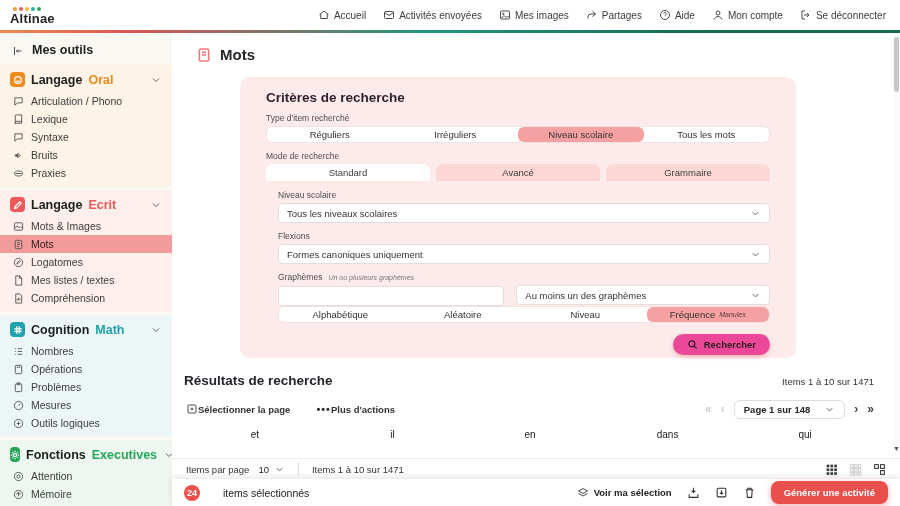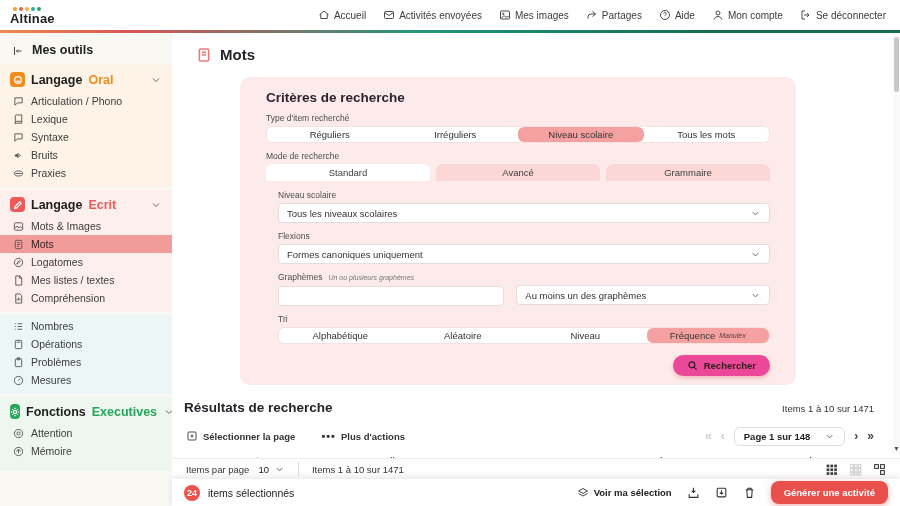--- a/index.html
+++ b/index.html
@@ -45,21 +45,21 @@
   .sec-chev { margin-left:auto; color:#666; }
   .sb-item { display:flex; align-items:center; gap:7px; padding:3px 10px 3px 13px; font-size:10.5px; color:#3d3d3d; cursor:pointer; }
   .sb-item.selected { background:#f19b9b; color:#3a2222; }
 
   
   .main { flex:1; position:relative; background:#fff; min-width:0; }
   .page-title { display:flex; align-items:center; gap:8px; padding:13px 0 0 24px; }
   .page-title .t { font-size:15px; font-weight:bold; color:#26232b; }
   .book-ic { width:16px; height:16px; color:#f07a7a; }
 
-  .panel { margin:14px 0 0 68px; width:556px; background:#fcebea; border-radius:10px; padding:13px 26px 9px; }
+  .panel { margin:14px 0 0 68px; width:556px; background:#fcebea; border-radius:10px; padding:13px 26px 3px; }
   .panel-title { font-size:13.5px; font-weight:bold; color:#2e2430; }
   .lbl { font-size:8.5px; color:#4d4d4d; margin:8px 0 3px; }
   .lbl .hint { font-style:italic; font-size:7px; color:#777; margin-left:6px; }
 
   .seg { display:flex; background:#fff; border-radius:6px; height:17px; font-size:9.5px; color:#333; border:1px solid #f3e2e1; }
   .seg-opt { flex:1; display:flex; align-items:center; justify-content:center; gap:4px; cursor:pointer; border-radius:6px; }
   .seg-opt.sel { background:#f6a1a1; }
   .seg-note { font-style:italic; font-size:7px; color:#5d3b3b; }
 
   .tabs { display:flex; gap:6px; height:17px; font-size:9.5px; margin-top:2px; }
@@ -75,41 +75,41 @@
   .grow2 .right { flex:1; }
 
   .search-row { display:flex; justify-content:flex-end; margin-top:11px; }
   .search-btn { display:flex; align-items:flex-start; gap:6px; background:#ec4899; border:none; border-radius:13px; padding:5px 14px; font-size:9.5px; font-weight:bold; color:#2b1d1d; cursor:pointer; box-shadow:0 2px 4px rgba(230,120,120,.45); font-family:inherit; }
 
   .results-head { display:flex; justify-content:space-between; align-items:baseline; margin:15px 26px 0 12px; }
   .results-head .h { font-size:13.5px; font-weight:bold; color:#26232b; }
   .count { font-size:9.5px; color:#333; }
 
   .actions-row { display:flex; align-items:center; margin:12px 26px 0 14px; font-size:9.5px; font-weight:bold; color:#333; }
-  .act { display:flex; align-items:center; gap:5px; cursor:pointer; }
+  .act { display:flex; align-items:center; cursor:pointer; }
   .act + .act { margin-left:26px; }
   .dots-glyph { font-size:11px; letter-spacing:1px; color:#333; }
   .pagination { margin-left:auto; display:flex; align-items:center; gap:9px; }
   .pg-arrow { font-size:12px; cursor:pointer; }
   .pg-dis { color:#cccccc; }
   .pg-en { color:#3f3f3f; }
   .pg-select { border:1px solid #ddd; border-radius:6px; padding:3px 9px; display:flex; align-items:center; gap:14px; font-size:9.5px; color:#222; cursor:pointer; background:#fff; }
 
   .words { display:flex; margin:10px 26px 0 14px; }
   .word { flex:1; text-align:center; font-size:10px; color:#222; }
 
   .perpage-bar { position:absolute; left:0; right:0; bottom:27px; height:21px; background:#fff; border-top:1px solid #ececec; display:flex; align-items:center; padding:0 14px; font-size:9.5px; color:#333; gap:9px; z-index:3; }
   .pp-select { display:flex; align-items:center; gap:5px; cursor:pointer; color:#222; }
   .vline { width:1px; height:14px; background:#ddd; margin:0 4px; }
   .view-icons { margin-left:auto; display:flex; gap:11px; align-items:center; }
   .view-icons .vic { width:13px; height:13px; cursor:pointer; }
   .vic-dark { color:#3c3c3c; }
   .vic-light { color:#c9c9c9; }
 
-  .selection-bar { position:absolute; left:0; right:0; bottom:0; height:27px; background:#fff; box-shadow:0 -2px 7px rgba(0,0,0,.10); display:flex; align-items:center; padding:0 12px; gap:8px; z-index:4; }
+  .selection-bar { position:absolute; left:0; right:0; bottom:0; height:27px; background:#fff; box-shadow:0 -2px 7px rgba(0,0,0,.10); display:flex; align-items:center; padding:0 12px; gap:23px; z-index:4; }
   .badge { min-width:16px; height:16px; border-radius:50%; background:#f0504a; color:#fff; font-size:9px; font-weight:bold; display:flex; align-items:center; justify-content:center; padding:0 2px; }
   .sel-label { font-size:10.5px; color:#222; }
   .sel-right { margin-left:auto; display:flex; align-items:center; gap:15px; }
   .view-sel { display:flex; align-items:center; gap:5px; font-size:9.5px; font-weight:bold; color:#222; cursor:pointer; }
   .icon-btn { width:13px; height:13px; color:#333; cursor:pointer; }
   .generate-btn { background:#e94f4b; color:#fff; border:none; border-radius:8px; padding:6px 13px; font-size:9.5px; font-weight:bold; cursor:pointer; box-shadow:0 2px 6px rgba(233,79,75,.45); font-family:inherit; }
 
   .scrollbar { position:absolute; top:0; right:0; width:7px; bottom:52px; background:#fafafa; z-index:2; }
   .scroll-thumb { position:absolute; top:4px; left:1px; width:5px; height:55px; background:#c8c8c8; border-radius:3px; }
   .scroll-arrow { position:absolute; bottom:2px; left:0; width:7px; text-align:center; font-size:7px; color:#555; }
@@ -287,20 +287,32 @@
       <div class="sb-item">
         <svg class="ic-sm" viewBox="0 0 24 24" fill="none" stroke="currentColor" stroke-width="2">
             <path d="M6 2h9l4 4v16H6z"></path>
             <path d="M9 16v-3M12 16v-6M15 16v-4"></path>
           </svg>
         <span>Compréhension</span>
       </div>
     </div>
 
     <div class="section sec-math">
+      <div class="sec-head">
+        <span class="sec-icon ico-math">
+            <svg viewBox="0 0 24 24" fill="none" stroke="currentColor" stroke-width="3">
+              <path d="M9 3v18M15 3v18M3 9h18M3 15h18"></path>
+            </svg>
+          </span>
+        <span>Cognition</span>
+          <span class="acc-math">Math</span>
+        <svg class="ic sec-chev" viewBox="0 0 24 24" fill="none" stroke="currentColor" stroke-width="2">
+            <path d="M6 9l6 6 6-6"></path>
+          </svg>
+      </div>
       <div class="sb-item">
         <svg class="ic-sm" viewBox="0 0 24 24" fill="none" stroke="currentColor" stroke-width="2">
             <path d="M4 6h2M4 12h2M4 18h2M10 6h10M10 12h10M10 18h10"></path>
           </svg>
         <span>Nombres</span>
       </div>
       <div class="sb-item">
         <svg class="ic-sm" viewBox="0 0 24 24" fill="none" stroke="currentColor" stroke-width="2">
             <rect x="5" y="3" width="14" height="18" rx="2"></rect>
             <path d="M8 7h8M8.5 12h.01M12 12h.01M15.5 12h.01M8.5 16h.01M12 16h.01M15.5 16h.01"></path>
@@ -313,20 +325,27 @@
             <path d="M9 2h6v4H9z"></path>
           </svg>
         <span>Problèmes</span>
       </div>
       <div class="sb-item">
         <svg class="ic-sm" viewBox="0 0 24 24" fill="none" stroke="currentColor" stroke-width="2">
             <circle cx="12" cy="12" r="9"></circle>
             <path d="M12 12l4-4"></path>
           </svg>
         <span>Mesures</span>
+      </div>
+      <div class="sb-item">
+        <svg class="ic-sm" viewBox="0 0 24 24" fill="none" stroke="currentColor" stroke-width="2">
+            <circle cx="12" cy="12" r="9"></circle>
+            <path d="M8 12h8M12 8v8"></path>
+          </svg>
+        <span>Outils logiques</span>
       </div>
     </div>
 
     <div class="section sec-exec">
       <div class="sec-head">
         <span class="sec-icon ico-exec">
             <svg viewBox="0 0 24 24" fill="none" stroke="currentColor" stroke-width="3">
               <circle cx="12" cy="12" r="4"></circle>
               <path d="M12 2v3M12 19v3M2 12h3M19 12h3M5 5l2 2M17 17l2 2M19 5l-2 2M7 17l-2 2"></path>
             </svg>
@@ -423,21 +442,20 @@
           <div class="right">
             <div class="ctl">
               <span>Au moins un des graphèmes</span>
               <svg class="ic-sm chev" viewBox="0 0 24 24" fill="none" stroke="currentColor" stroke-width="2">
                   <path d="M6 9l6 6 6-6"></path>
                 </svg>
             </div>
           </div>
         </div>
 
-        <div class="lbl">Tri</div>
         <div class="seg">
           <div class="seg-opt">
               <span>Alphabétique</span>
             </div>
           <div class="seg-opt">
               <span>Aléatoire</span>
             </div>
           <div class="seg-opt">
               <span>Niveau</span>
             </div>

